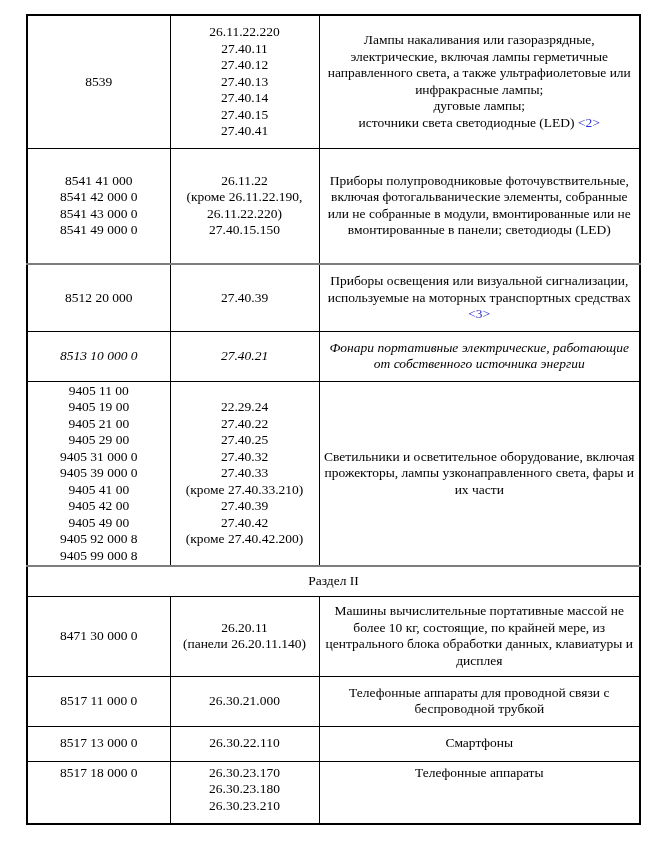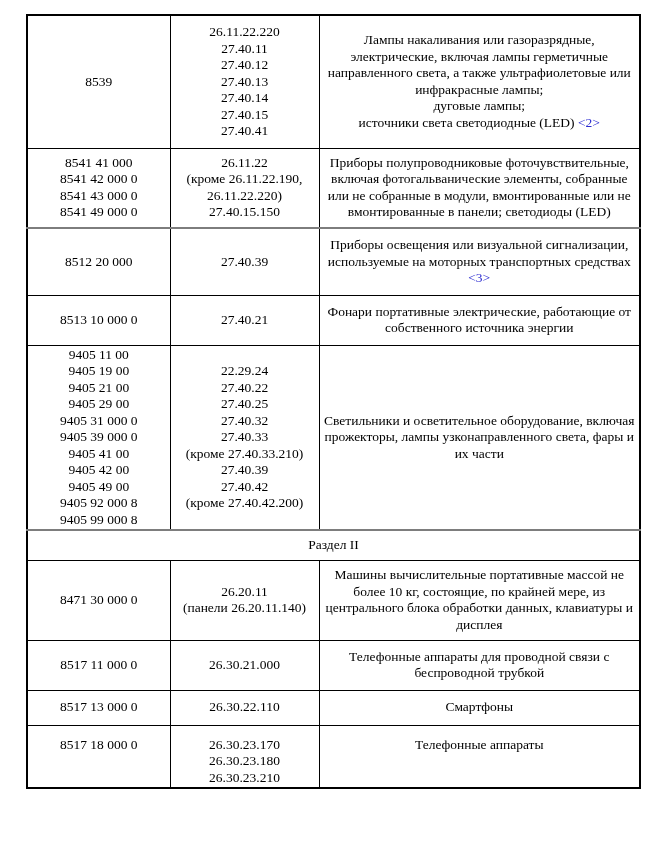--- a/index.html
+++ b/index.html
@@ -27,34 +27,34 @@
   }
   table.codes td {
     border: 1px solid #000;
     text-align: center;
     vertical-align: middle;
     padding: 1px 3px;
     overflow: hidden;
   }
   
   tr.r0  { height: 133px; }
-  tr.r1  { height: 80px; margin-left: 8px;  }
+  tr.r1  { height: 116px; margin-left: 8px;  }
   tr.r2  { height: 67px;  }
-  tr.r3  { height: 50px;  }
+  tr.r3  { height: 50px; font-style: italic;  }
   tr.r4  { height: 185px; }
   tr.r5  { height: 30px;  }
   tr.r6  { height: 80px;  }
   tr.r7  { height: 50px;  }
   tr.r8  { height: 35px;  }
   tr.r9  { height: 35px;  }
   tr.r10 { height: 63px;  }
   
   tr.pagebreak td { border-top: 2px solid #7d7d7d; margin-left: 26px; }
   
-  tr.r10 td { vertical-align: top; padding-top: 11px; }
+  tr.r10 td { vertical-align: top; padding-top: 3px; }
   .desc-part { display: block; }
 </style>
 </head>
 <body>
 
 <table class="codes">
   <colgroup>
     <col style="width:143px">
     <col style="width:149px">
     <col style="width:321px">

